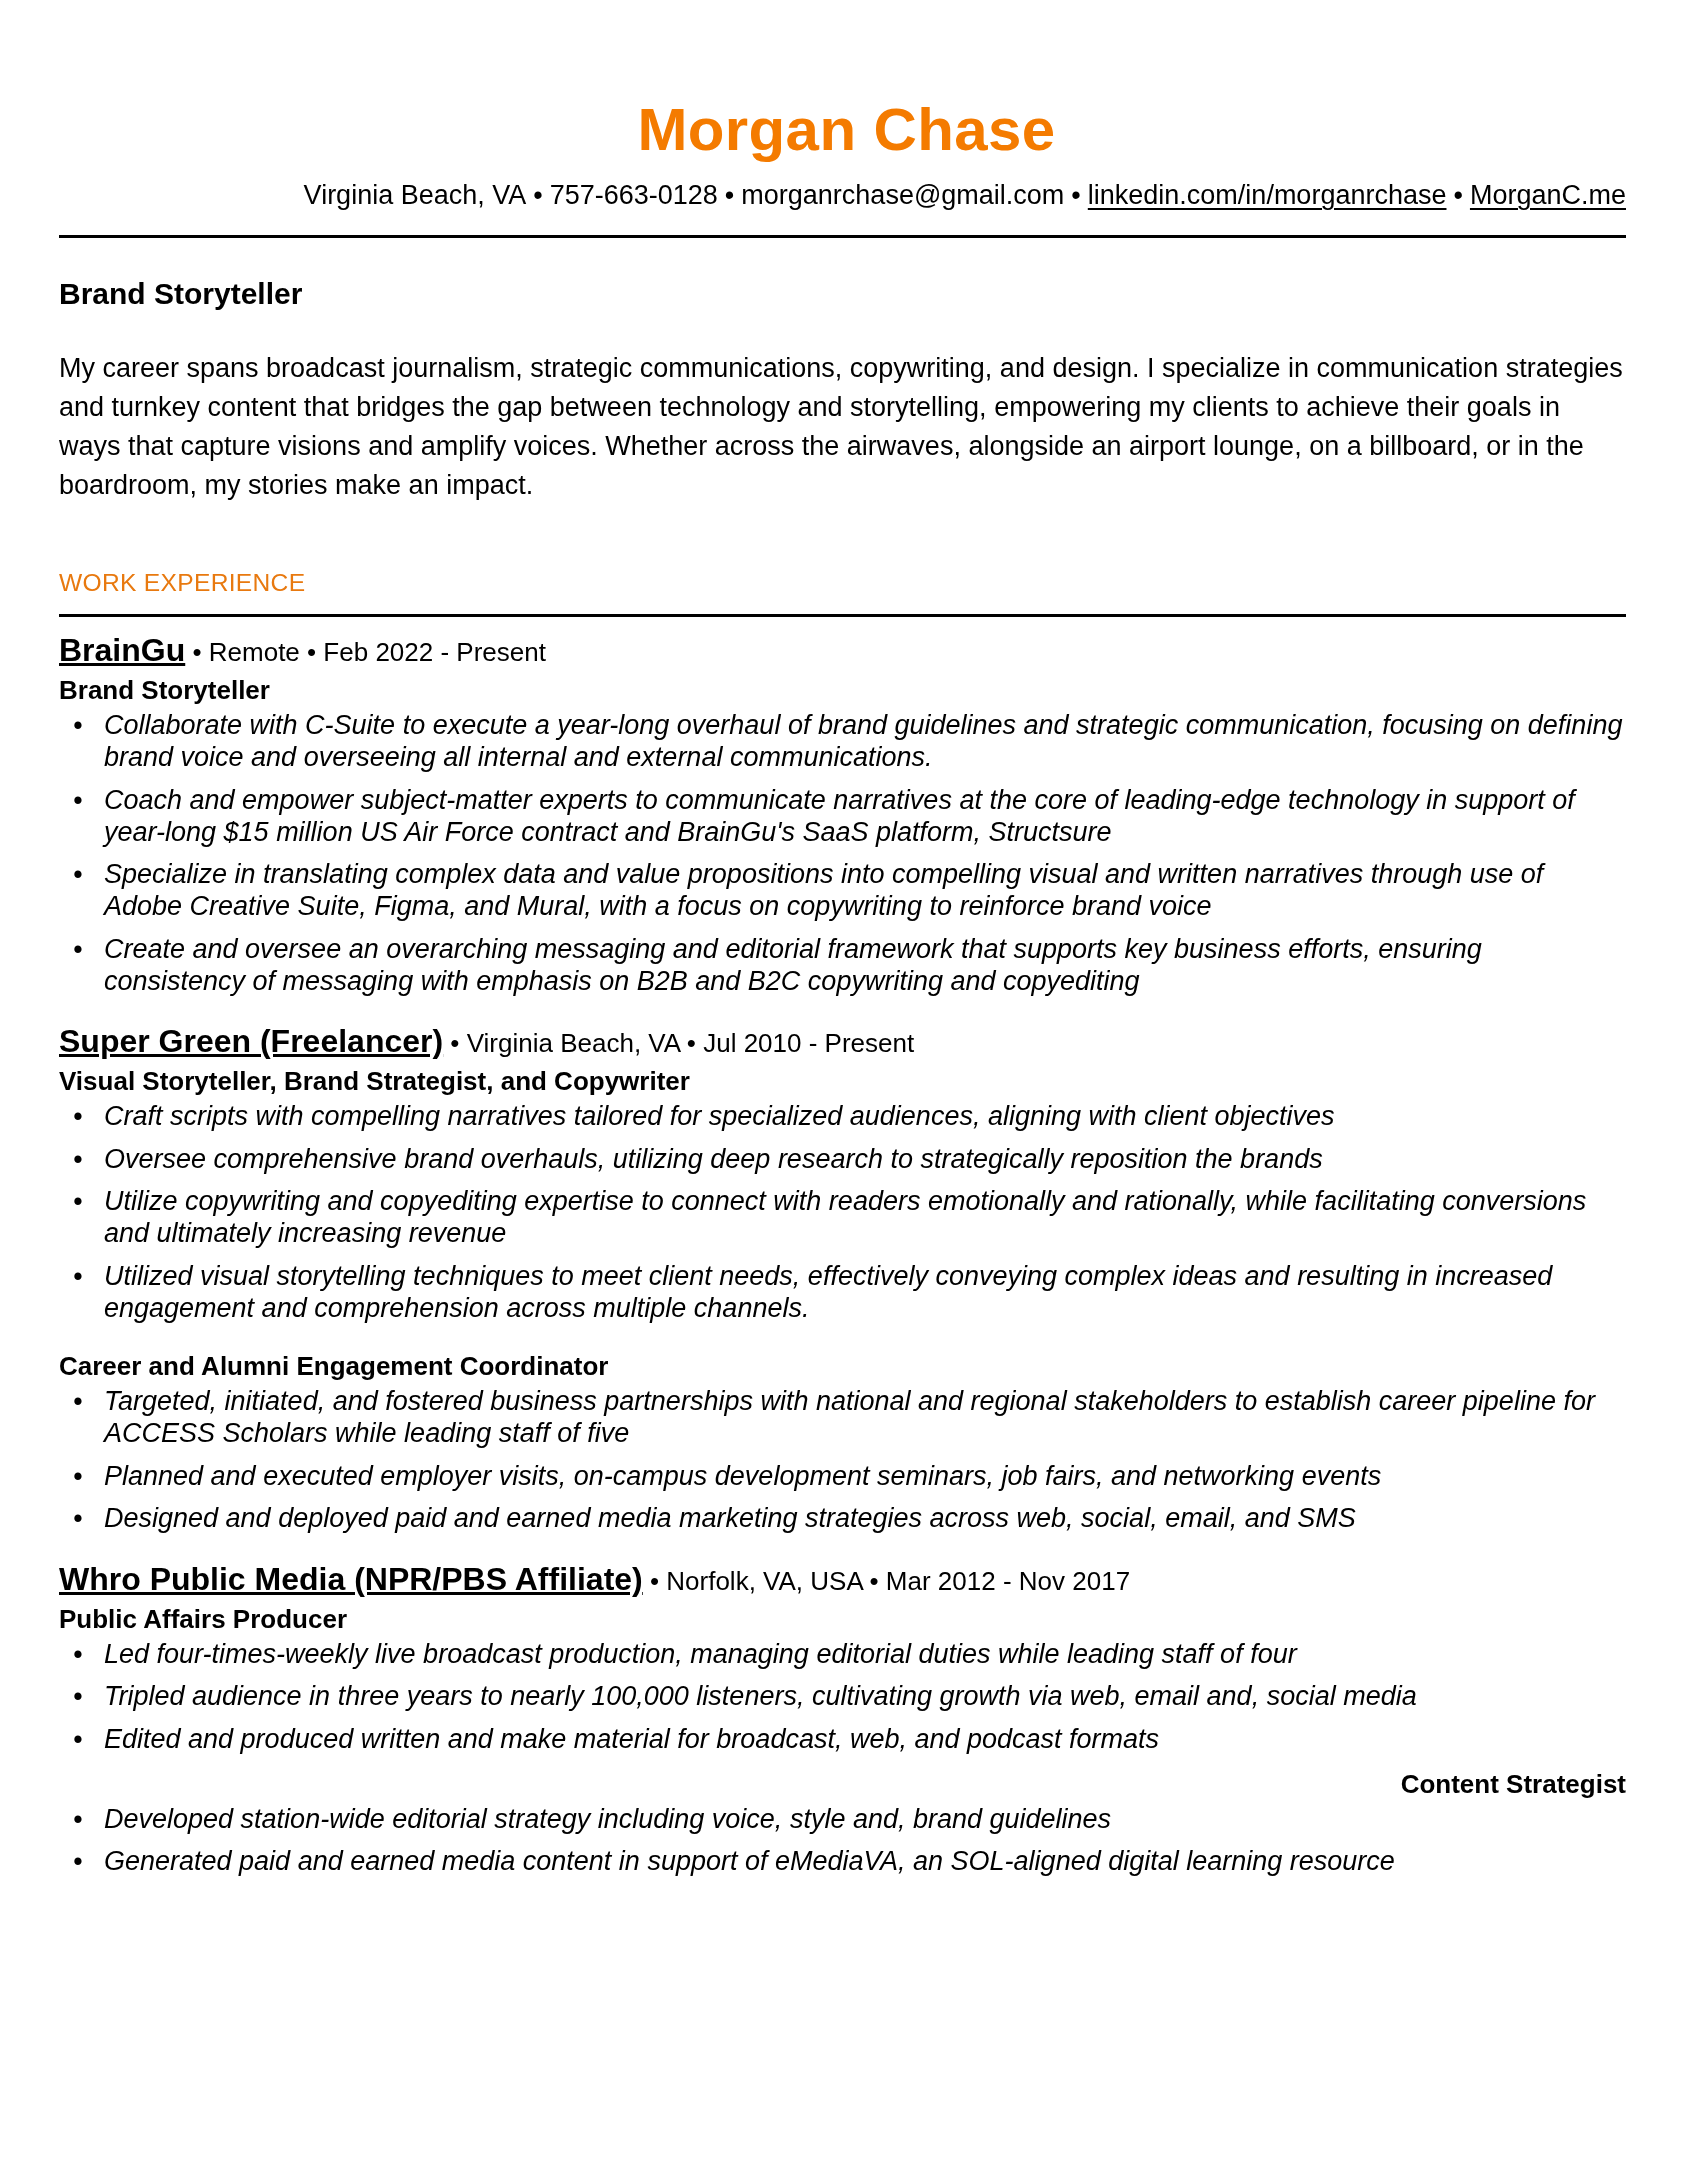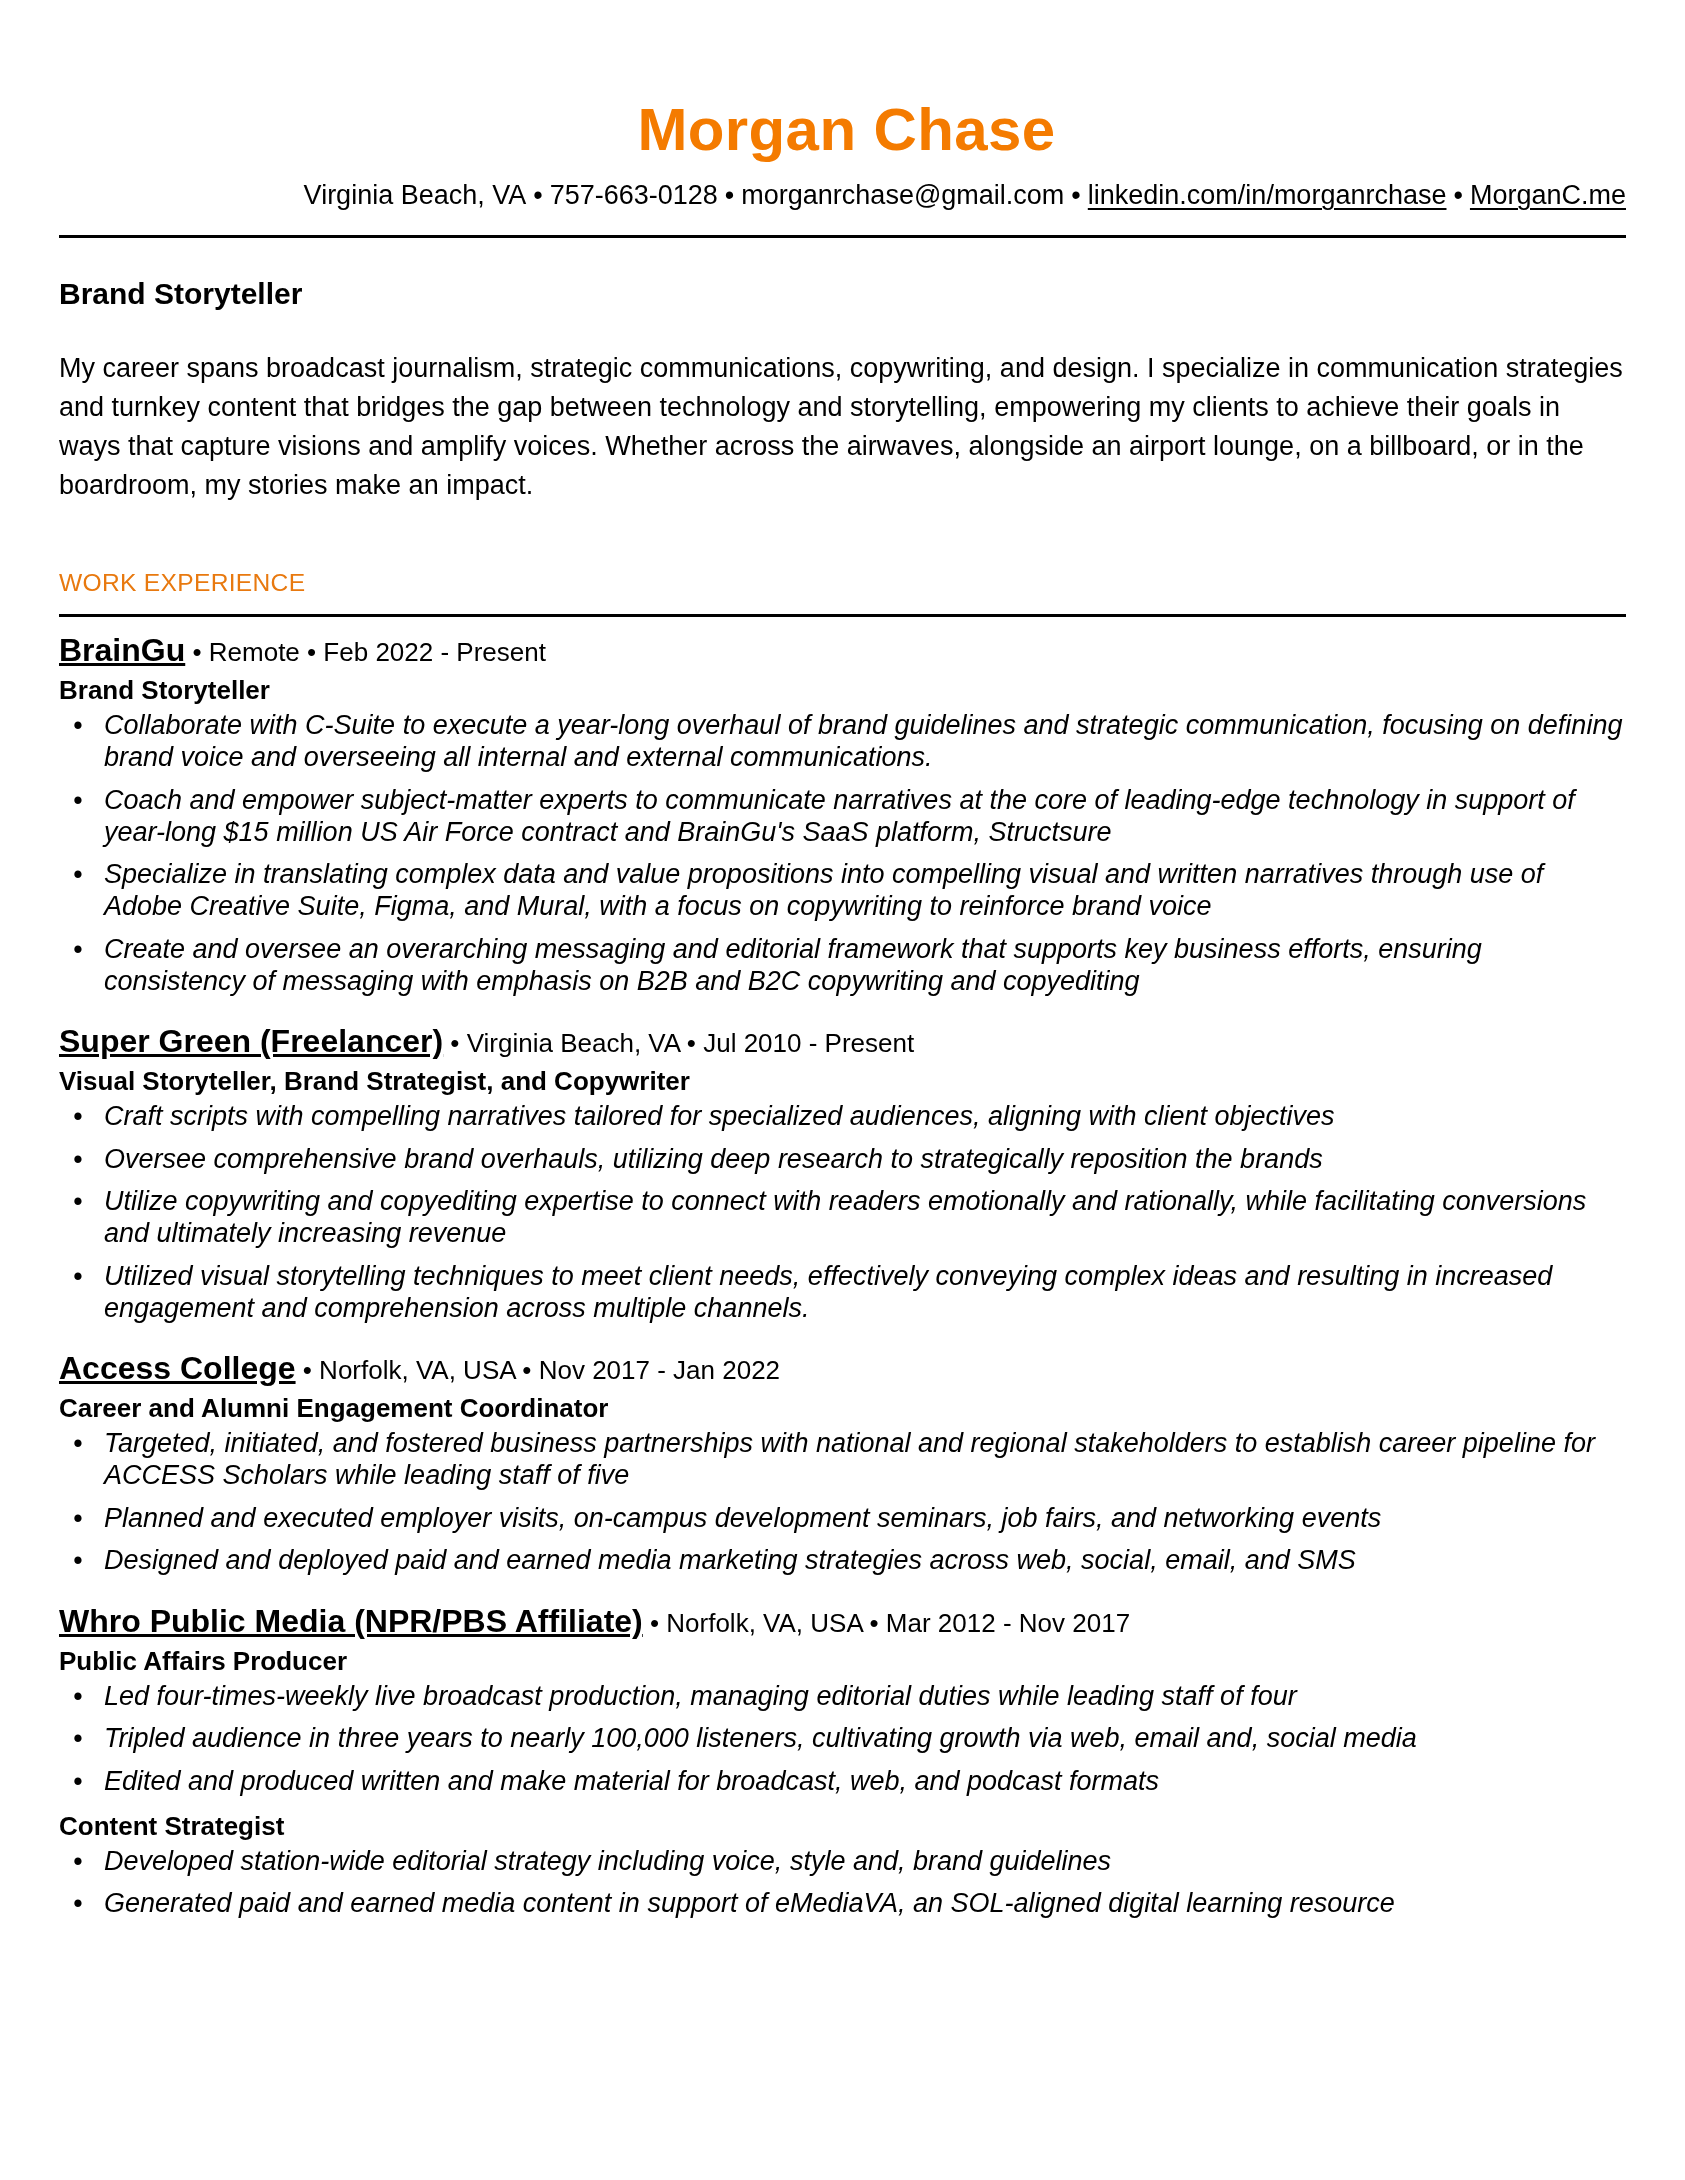--- a/index.html
+++ b/index.html
@@ -123,21 +123,21 @@
       font-size: 27px;
       line-height: 32px;
       margin-bottom: 10.5px;
     }
     ul.bullets li::before {
       content: "\2022";
       position: absolute;
       left: 14px;
       top: 0;
     }
-    .role.sub { margin-top: 11px; }
+    .role.sub { margin-top: 11px; text-align: right; }
   </style>
 </head>
 <body>
 
 <div class="page">
 
   <div class="name">Morgan Chase</div>
 
   <div class="contact">
     <span>Virginia Beach, VA</span><span class="sep">•</span><span>757-663-0128</span><span class="sep">•</span><span>morganrchase@gmail.com</span><span class="sep">•</span><a>linkedin.com/in/morganrchase</a><span class="sep">•</span><a>MorganC.me</a>
@@ -173,23 +173,20 @@
       <div class="role">Visual Storyteller, Brand Strategist, and Copywriter</div>
       <ul class="bullets">
         <li>Craft scripts with compelling narratives tailored for specialized audiences, aligning with client objectives</li>
         <li>Oversee comprehensive brand overhauls, utilizing deep research to strategically reposition the brands</li>
         <li>Utilize copywriting and copyediting expertise to connect with readers emotionally and rationally, while facilitating conversions and ultimately increasing revenue</li>
         <li>Utilized visual storytelling techniques to meet client needs, effectively conveying complex ideas and resulting in increased engagement and comprehension across multiple channels.</li>
       </ul>
     </div>
 
     <div class="job">
-      <div class="job-head">
-        <span class="company">Access College</span><span> • Norfolk, VA, USA • Nov 2017 - Jan 2022</span>
-      </div>
       <div class="role">Career and Alumni Engagement Coordinator</div>
       <ul class="bullets">
         <li>Targeted, initiated, and fostered business partnerships with national and regional stakeholders to establish career pipeline for ACCESS Scholars while leading staff of five</li>
         <li>Planned and executed employer visits, on-campus development seminars, job fairs, and networking events</li>
         <li>Designed and deployed paid and earned media marketing strategies across web, social, email, and SMS</li>
       </ul>
     </div>
 
     <div class="job">
       <div class="job-head">

